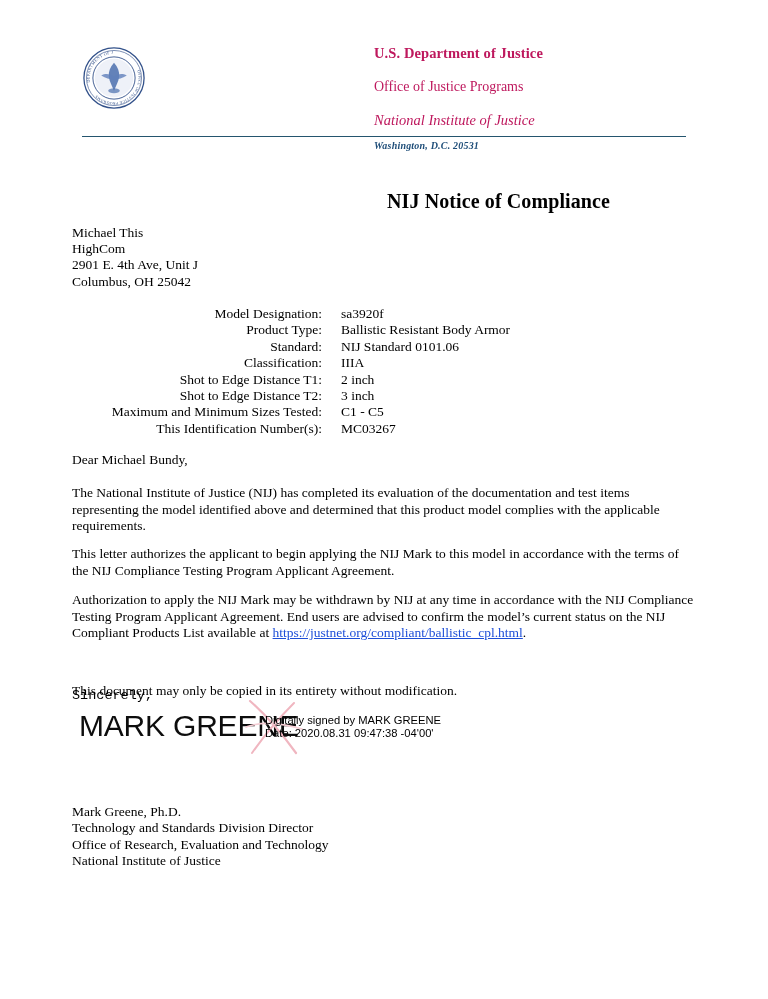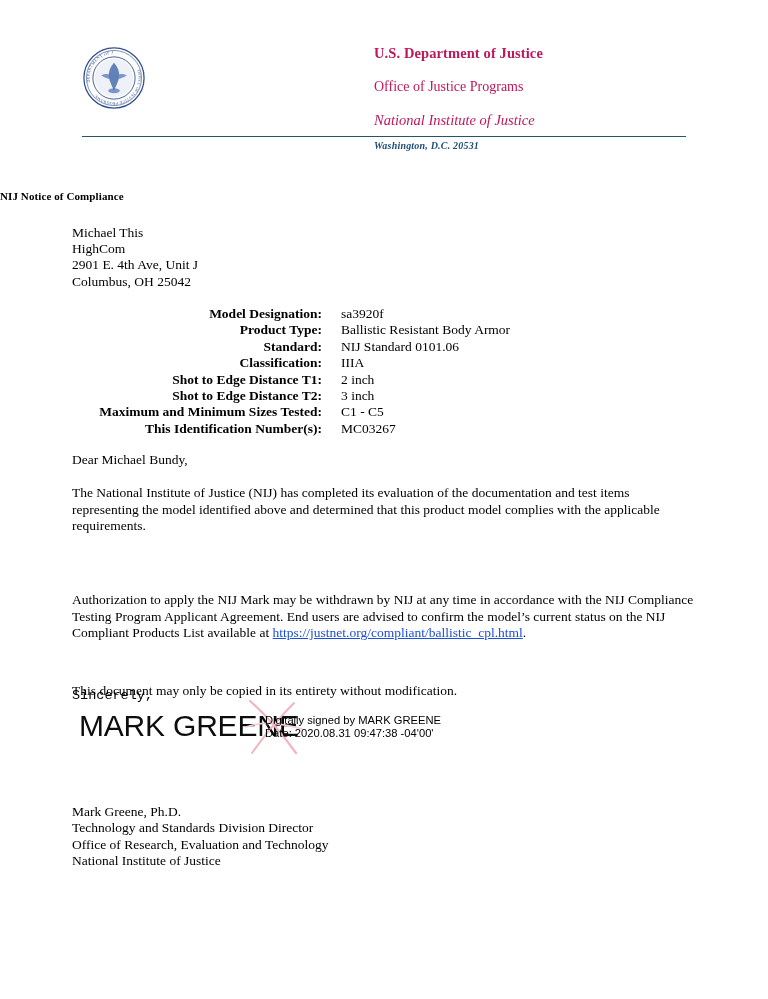--- a/index.html
+++ b/index.html
@@ -81,23 +81,23 @@
     letter-spacing: .2px;
     white-space: nowrap;
   }
 
   
   .doc-title {
     position: absolute;
     left: 0;
     top: 190px;
     width: 610px;
-    text-align: left;
+    text-align: right;
     font-weight: bold;
-    font-size: 11px;
+    font-size: 20px;
     letter-spacing: .1px;
   }
 
   
   .recipient {
     position: absolute;
     left: 72px;
     top: 225px;
     font-size: 13.5px;
     line-height: 16.2px;
@@ -116,21 +116,20 @@
   .spec td {
     padding: 0;
     line-height: 16.4px;
     vertical-align: top;
     white-space: nowrap;
   }
   .spec td.lbl {
     width: 250px;
     text-align: right;
     padding-right: 19px;
-    font-weight: bold;
   }
 
   
   .body-block {
     position: absolute;
     left: 72px;
     width: 625px;
     font-size: 13.5px;
     line-height: 16.6px;
     text-align: left;
@@ -272,20 +271,21 @@
       </tr>
       <tr>
         <td class="lbl">This Identification Number(s):</td>
         <td class="val">MC03267</td>
       </tr>
     </tbody>
   </table>
 
   <div class="body-block" id="salutation">Dear Michael Bundy,</div>
   <div class="body-block" id="para1">The National Institute of Justice (NIJ) has completed its evaluation of the documentation and test items representing the model identified above and determined that this product model complies with the applicable requirements.</div>
+  <div class="body-block" id="para2">This letter authorizes the applicant to begin applying the NIJ Mark to this model in accordance with the terms of the NIJ Compliance Testing Program Applicant Agreement.</div>
 
   <div class="body-block" id="para3"><span>Authorization to apply the NIJ Mark may be withdrawn by NIJ at any time in accordance with the NIJ Compliance Testing Program Applicant Agreement. End users are advised to confirm the model’s current status on the NIJ Compliant Products List available at </span><a class="link" href="#">https://justnet.org/compliant/ballistic_cpl.html</a><span>.</span></div>
 
   <div class="body-block" id="para4">This document may only be copied in its entirety without modification.</div>
   <div class="body-block" id="closing">Sincerely,</div>
 
   <div class="sig-area">
     <div class="sig-name">MARK GREENE</div>
     <div class="sig-flourish">
       <svg viewBox="0 0 70 62" width="70" height="62" aria-hidden="true">

